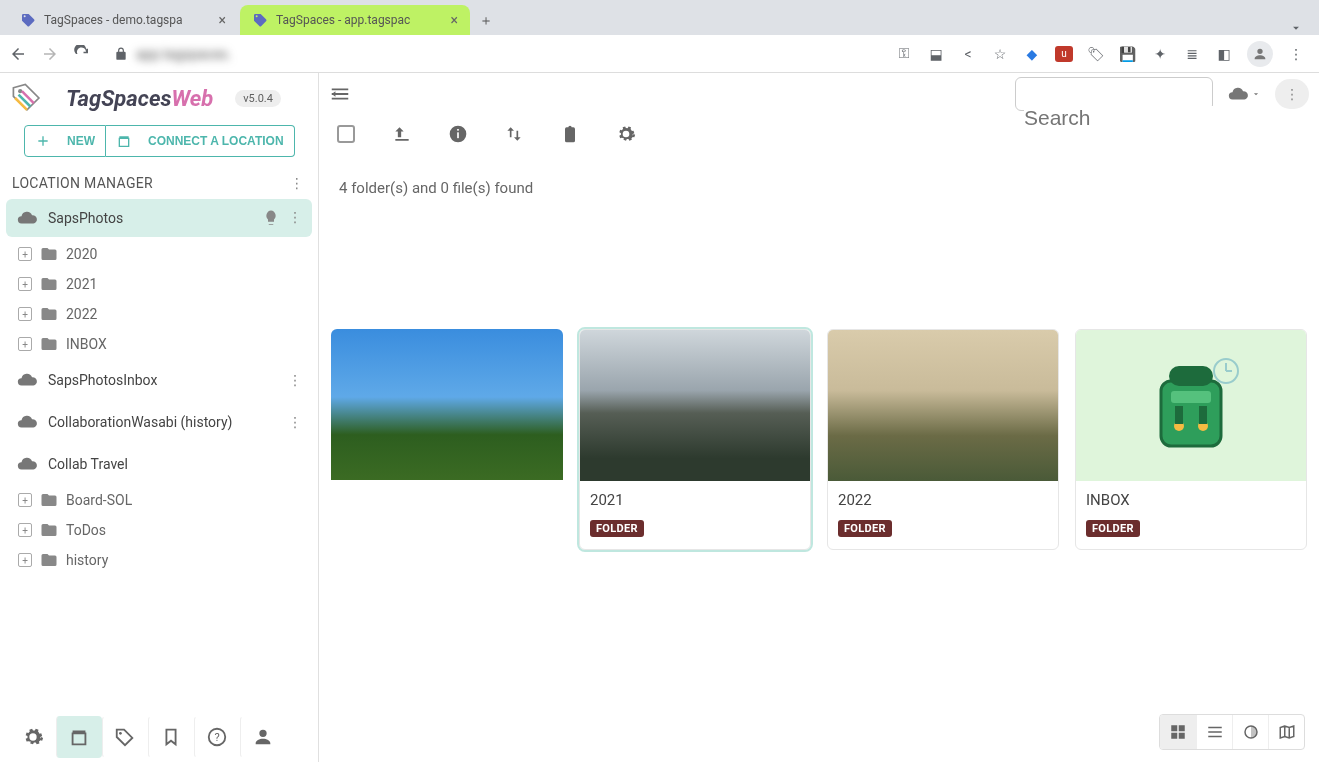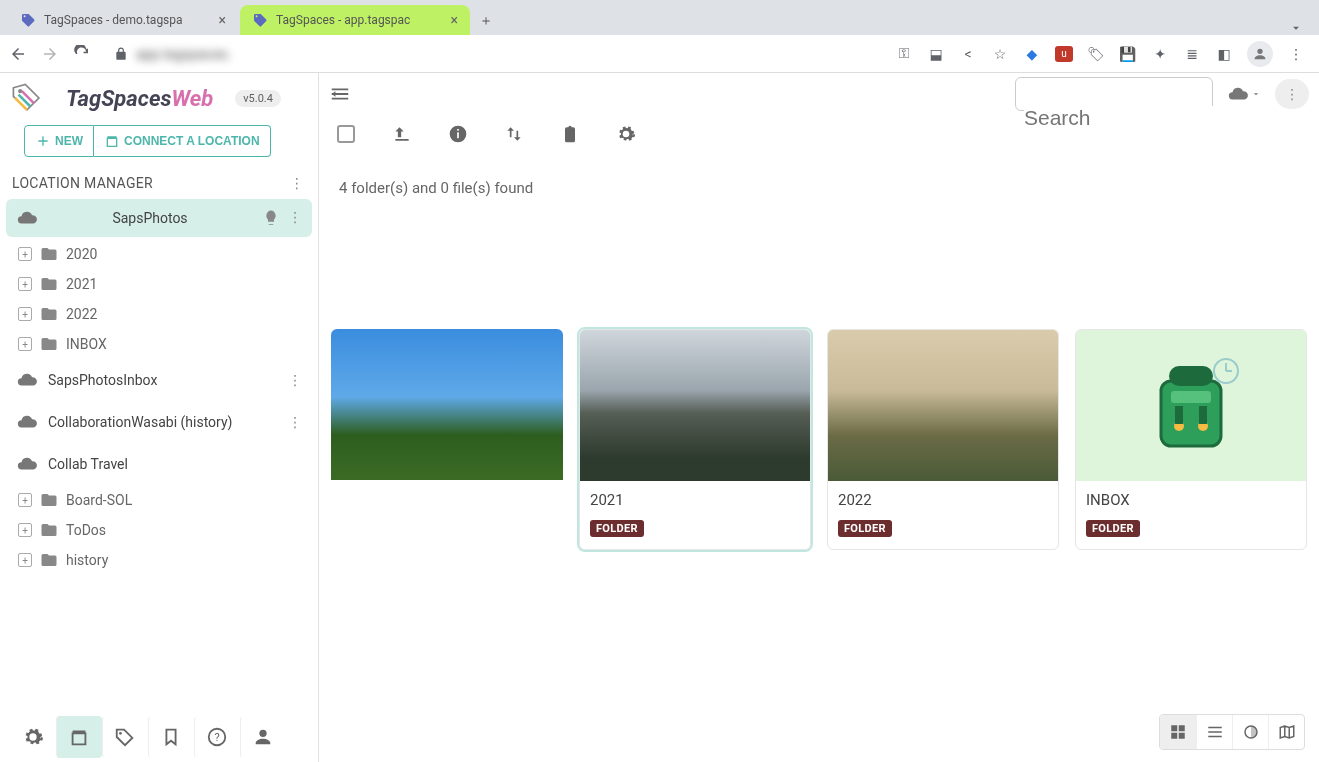--- a/index.html
+++ b/index.html
@@ -28,30 +28,30 @@
   .main { flex:1; display:flex; flex-direction:column; position:relative;}
 
   .brand { display:flex; align-items:center; padding:8px 10px 4px 10px; gap:22px;}
   .brand .logo { font-size:22px; font-weight:bold; font-style:italic;}
   .brand .logo .t1{color:#445;}
   .brand .logo .t2{color:#d770ad;}
   .version { background:#eee; border-radius:10px; padding:2px 8px; font-size:11px; color:#606060;}
   .tagicon svg{width:34px;height:34px;}
 
   .top-btns { display:flex; gap:0; padding:6px 18px 10px 24px;}
-  .btn-out { border:1px solid #4db6ac; color:#4db6ac; background:#fff; font-weight:600; font-size:12px; padding:7px 10px; display:flex; align-items:center; gap:4px; cursor:pointer;}
+  .btn-out { border:1px solid #4db6ac; color:#4db6ac; background:#fff; font-weight:600; font-size:12px; padding:7px 10px; display:flex; align-items:center; gap:16px; cursor:pointer;}
   .btn-out:first-child{border-radius:4px 0 0 4px;}
   .btn-out:last-child{border-radius:0 4px 4px 0; border-left:none;}
   .btn-out svg{width:16px;height:16px;}
 
   .section-head { display:flex; align-items:center; justify-content:space-between; padding:8px 14px 6px 12px; font-size:14px; color:#555; letter-spacing:.3px;}
   .dots{color:#888;}
 
   .loc { display:flex; align-items:center; padding:8px 10px; gap:10px; cursor:pointer; border-radius:6px; margin:2px 6px;}
-  .loc.active{ background:#d7efe9;text-align:center;}
+  .loc.active{ background:#d7efe9;}
   .loc .licon{color:#777; width:22px;display:flex;justify-content:center;}
   .loc .lname{ flex:1; color:#444;}
   .loc .ract{display:flex; gap:8px; color:#888;}
 
   .tree-item { display:flex; align-items:center; gap:8px; padding:6px 8px 6px 18px; color:#666; cursor:pointer;}
   .tree-item .plus{width:14px;height:14px;border:1px solid #aaa; display:flex; align-items:center; justify-content:center; border-radius:2px; font-size:10px;color:#888;}
   .tree-item .fld{color:#888;}
   .tree-item .lbl{color:#666;}
 
   .bottom-bar { position:absolute; bottom:0; left:0; right:0; height:52px; border-top:1px solid transparent; display:flex; align-items:center; padding:0 10px; gap:0;}

